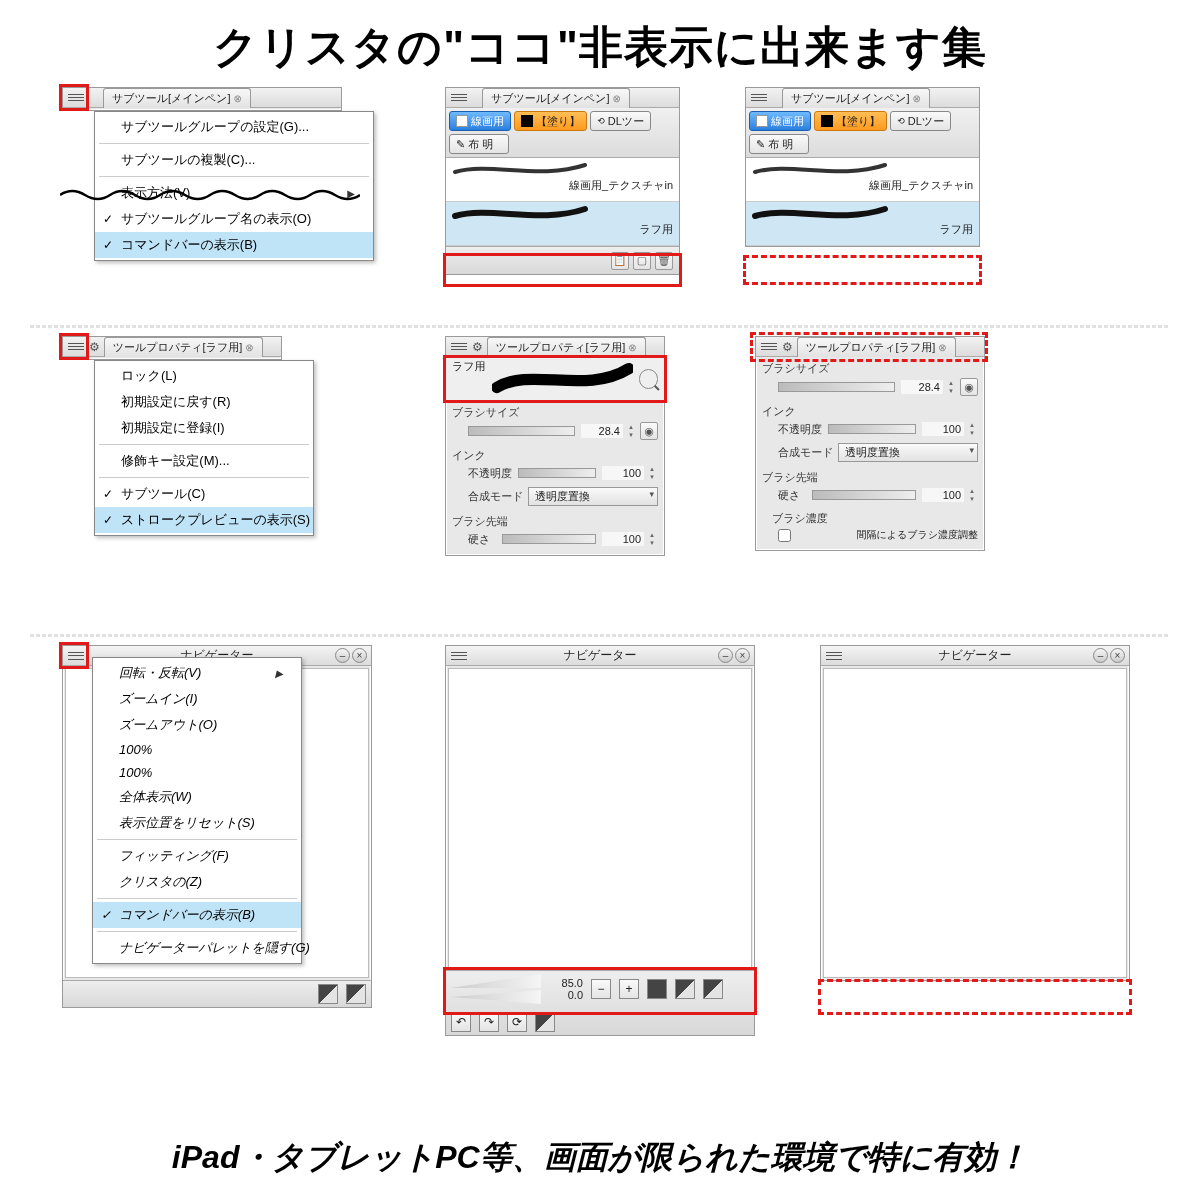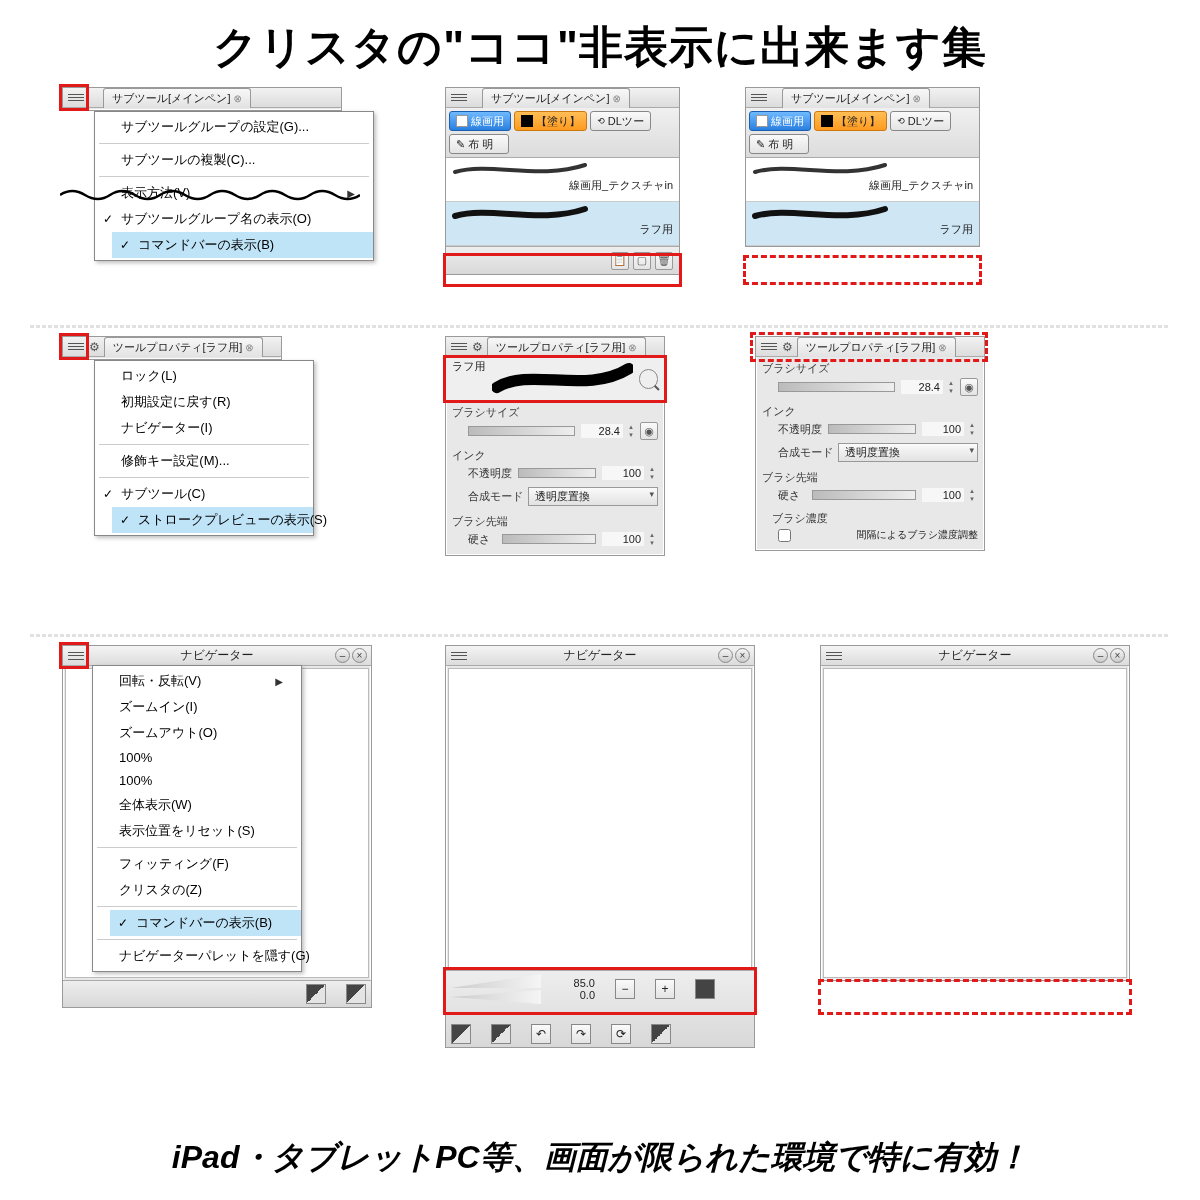--- a/index.html
+++ b/index.html
@@ -82,21 +82,21 @@
     padding: 2px 0;
   }
   .menu-item {
     padding: 4px 18px 4px 26px;
     white-space: nowrap;
     position: relative;
     display: flex;
     justify-content: space-between;
     align-items: center;
   }
-  .menu-item.sel { background: #bfe3f7; margin-left: 17px; }
+  .menu-item.sel { background: #bfe3f7; }
   .menu-item.check::before {
     content: "✓";
     position: absolute;
     left: 8px;
     font-size: 12px;
   }
   .menu-item .arrow { font-size: 10px; color: #333; }
   .menu-sep { height:1px; background:#ccc; margin:3px 4px; }
 
   .redbox { position:absolute; border:3px solid #e21919; pointer-events:none; }
@@ -171,21 +171,21 @@
     border-bottom:1px solid #aaa;
     display:flex; align-items:center; justify-content:center;
     font-size:12px; position:relative;
   }
   .nav-title .hamburger{ position:absolute; left:4px; top:3px;}
   .nav-title .wbtns { position:absolute; right:4px; display:flex; gap:2px;}
   .circ{ width:15px;height:15px;border-radius:50%;background:linear-gradient(#f6f6f6,#ccc);border:1px solid #888;display:flex;align-items:center;justify-content:center;font-size:10px;color:#444;}
   .canvas { margin:2px; background:#fff; border:1px solid #bbb; }
   .nav-cmdbar {
     background:linear-gradient(#eee,#d8d8d8); border-top:1px solid #aaa;
-    display:flex; align-items:center; gap:20px; padding:3px 5px; flex-wrap:wrap;
+    display:flex; align-items:center; gap:8px; padding:3px 5px; flex-wrap:wrap;
   }
   .tri-slider{ width:90px;height:14px; position:relative; background:linear-gradient(90deg,#ccc,#f5f5f5); clip-path: polygon(0 100%, 100% 0, 100% 100%);}
   .tri-slider2{ width:90px;height:14px; position:relative; background:linear-gradient(90deg,#ccc,#f5f5f5); clip-path: polygon(0 50%, 100% 0, 100% 100%, 0 50%);}
   .navval { font-size:11px; width:34px; text-align:right; }
   .toolicn { width:20px;height:20px;border:1px solid #888;background:linear-gradient(#fafafa,#e4e4e4);display:flex;align-items:center;justify-content:center;font-size:12px;}
   .toolicn.diag{ background:linear-gradient(135deg,#444 0 50%,#e4e4e4 50%);}
 
   .wavy {
     position:absolute; width:300px; height:15px;
   }
@@ -362,21 +362,21 @@
   </div>
   <div class="redbox" style="left:59px; top:-3px; width:30px; height:27px;"></div>
   <div class="menu" style="left:94px; top:24px; width:220px;">
     <div class="menu-item">
           <span>ロック(L)</span>
         </div>
     <div class="menu-item">
           <span>初期設定に戻す(R)</span>
         </div>
     <div class="menu-item">
-          <span>ナビゲーター(I)</span>
+          <span>初期設定に登録(I)</span>
         </div>
     <div class="menu-sep"></div>
     <div class="menu-item">
           <span>修飾キー設定(M)...</span>
         </div>
     <div class="menu-sep"></div>
     <div class="menu-item check">
           <span>サブツール(C)</span>
         </div>
     <div class="menu-item check sel">
@@ -515,21 +515,21 @@
         <div class="circ">×</div>
       </div>
     </div>
     <div class="canvas" style="height:310px"></div>
     <div class="nav-cmdbar" style="justify-content:flex-end">
       <div class="toolicn diag"></div>
       <div class="toolicn diag"></div>
     </div>
   </div>
   <div class="redbox" style="left:59px; top:-3px; width:30px; height:27px;"></div>
-  <div class="menu" style="left:92px; top:20px; width:210px;">
+  <div class="menu" style="left:92px; top:12px; width:210px;font-style:italic;">
     <div class="menu-item">
           <span>回転・反転(V)</span>
           <span class="arrow">▶</span>
         </div>
     <div class="menu-item">
           <span>ズームイン(I)</span>
         </div>
     <div class="menu-item">
           <span>ズームアウト(O)</span>
         </div>

